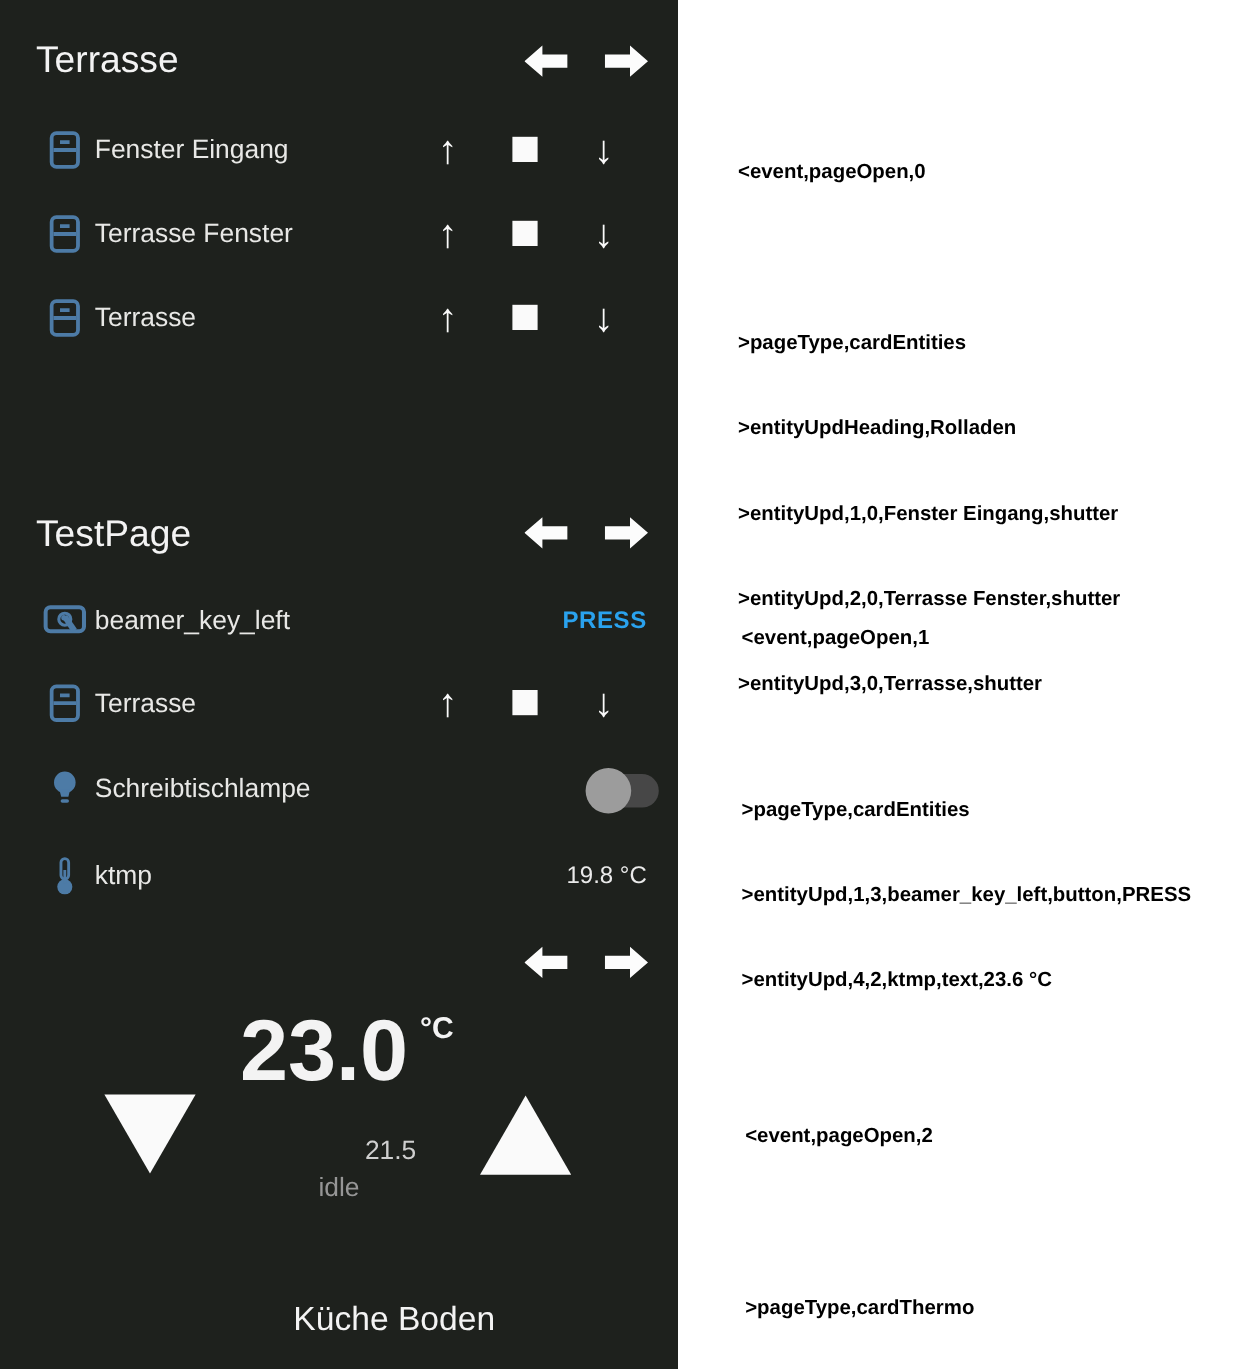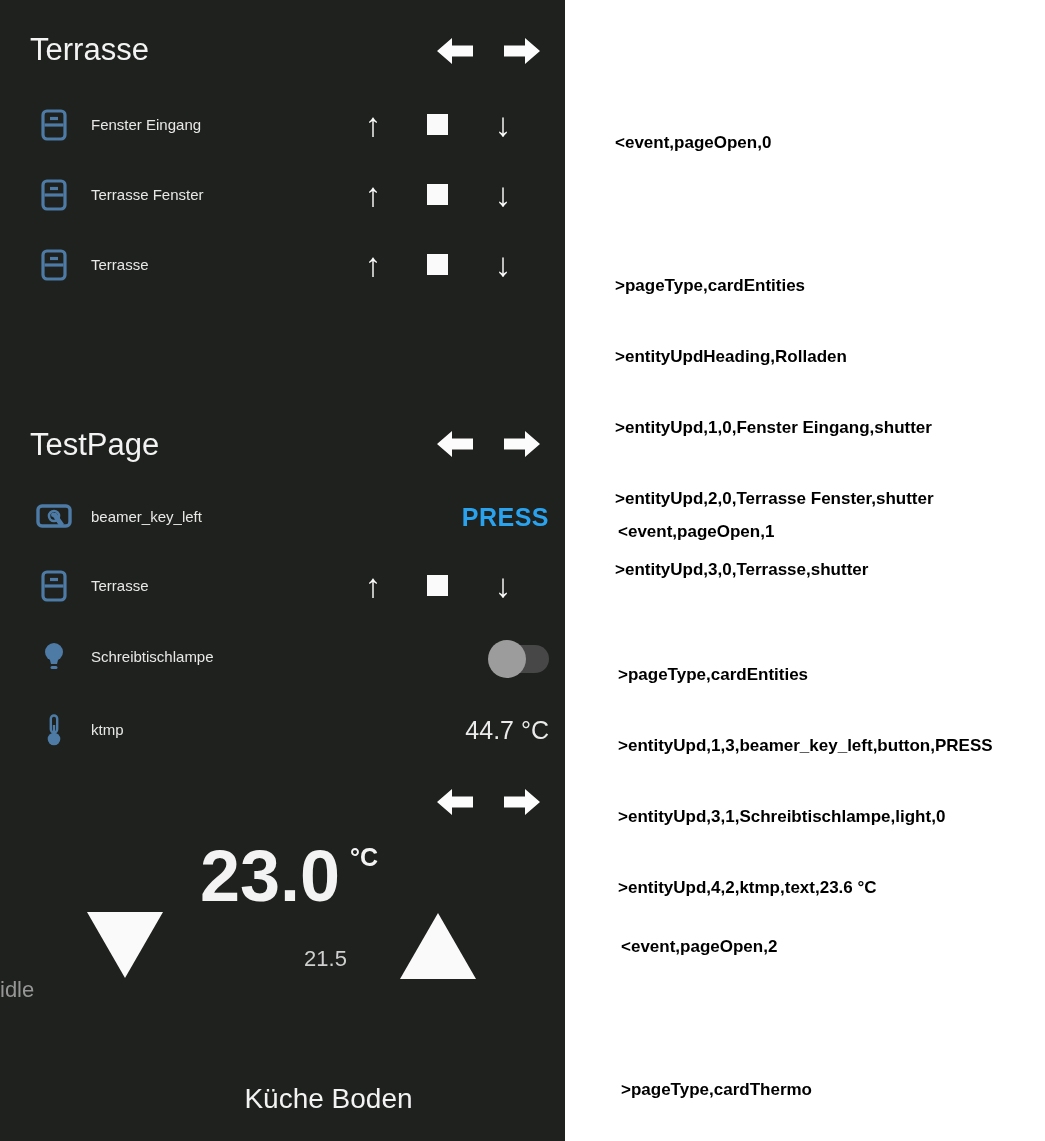--- a/index.html
+++ b/index.html
@@ -15,37 +15,37 @@
   .card-title {
     position:absolute; left:30px; font-size:31px; line-height:40px;
     color:var(--title-color, #f3f3f3); font-weight:400;
   }
   .nav-arrow { position:absolute; width:36px; height:32px; cursor:pointer; }
   .nav-arrow svg { display:block; width:36px; height:32px; }
 
   .row { position:absolute; left:0; width:565px; height:70px; }
   .row .icon { position:absolute; color:var(--icon-blue, #4d7ba6); }
   .row .label {
-    position:absolute; left:91px; top:0; height:70px; line-height:70px;
-    font-size:15px; color:var(--label-color, #e8e8e6);
+    position:absolute; left:79px; top:0; height:70px; line-height:70px;
+    font-size:22px; color:var(--label-color, #e8e8e6);
   }
   .ctl {
     position:absolute; top:0; height:70px; line-height:70px; width:36px;
     font-size:33px; font-weight:300; color:var(--control-white, #fafafa);
     text-align:center; cursor:pointer; user-select:none;
   }
   .ctl.up   { left:355px; }
   .ctl.down { left:485px; }
   .stopbox {
     position:absolute; left:427px; top:24px; width:21px; height:21px;
     background:var(--control-white, #fafafa); cursor:pointer;
   }
   .value {
-    position:absolute; right:16px; top:0; height:70px; line-height:70px;
-    font-size:25px; color:var(--value-color, #eaeaea);
+    position:absolute; right:26px; top:0; height:70px; line-height:70px;
+    font-size:20px; color:var(--value-color, #eaeaea);
   }
   .value.press {
     color:var(--press-blue, #2aa2ee); font-weight:600; letter-spacing:.5px; cursor:pointer;
   }
   .toggle { position:absolute; left:486px; top:638px; width:64px; height:42px; cursor:pointer; }
   .toggle .track {
     position:absolute; left:6px; top:7px; width:57px; height:28px; border-radius:14px;
     background:var(--toggle-track, #474747);
   }
   .toggle .knob {
@@ -71,21 +71,21 @@
   .tri.up {
     left:400px; top:913px;
     border-left:38px solid transparent; border-right:38px solid transparent;
     border-bottom:66px solid var(--control-white, #fafafa);
   }
   .setpoint {
     position:absolute; left:0; top:946px; width:651px; text-align:center;
     font-size:22px; color:var(--setpoint-color, #cfcfcf);
   }
   .state {
-    position:absolute; left:0; top:977px; width:565px; text-align:left;
+    position:absolute; left:0; top:977px; width:565px; text-align:center;
     font-size:22px; color:var(--state-color, #969696);
   }
   .thermo-name {
     position:absolute; left:0; top:1083px; width:657px; text-align:center;
     font-size:28px; color:var(--title-color, #f3f3f3);
   }
 
   
   .pblock {
     position:absolute; color:var(--doc-text, #000);
@@ -208,21 +208,21 @@
 
   <div class="row" style="top:695px">
     <span class="icon" style="left:46px; top:19px">
       <svg width="16" height="32" viewBox="0 0 16 32">
           <rect x="4.8" y="1.5" width="6.4" height="17" rx="3.2" fill="none" stroke="currentColor" stroke-width="2.4"></rect>
           <circle cx="8" cy="25" r="6.3" fill="currentColor"></circle>
           <rect x="6.8" y="11" width="2.4" height="11" fill="currentColor"></rect>
         </svg>
     </span>
     <span class="label">ktmp</span>
-    <span class="value">44.7 °C</span>
+    <span class="value">19.8 °C</span>
   </div>
 
   <div class="nav-arrow" style="left:437px; top:786px">
     <svg viewBox="0 0 36 32">
         <polygon points="0,16 15,3 15,10.5 36,10.5 36,21.5 15,21.5 15,29" fill="#fcfcfc"></polygon>
       </svg>
   </div>
   <div class="nav-arrow" style="left:504px; top:786px">
     <svg viewBox="0 0 36 32">
         <polygon points="36,16 21,3 21,10.5 0,10.5 0,21.5 21,21.5 21,29" fill="#fcfcfc"></polygon>
@@ -246,21 +246,20 @@
   <div class="pline">&gt;entityUpd,1,0,Fenster Eingang,shutter</div>
   <div class="pline">&gt;entityUpd,2,0,Terrasse Fenster,shutter</div>
   <div class="pline">&gt;entityUpd,3,0,Terrasse,shutter</div>
 </div>
 
 <div class="pblock" style="left:618px; top:473px">
   <div class="pline">&lt;event,pageOpen,1</div>
   <div class="pline">&nbsp;</div>
   <div class="pline">&gt;pageType,cardEntities</div>
   <div class="pline">&gt;entityUpd,1,3,beamer_key_left,button,PRESS</div>
-  <div class="pline">&gt;entityUpd,3,1,Schreibtischlampe,light,0</div>
   <div class="pline">&gt;entityUpd,4,2,ktmp,text,23.6 °C</div>
 </div>
 
 <div class="pblock" style="left:621px; top:888px">
   <div class="pline">&lt;event,pageOpen,2</div>
   <div class="pline">&nbsp;</div>
   <div class="pline">&gt;pageType,cardThermo</div>
   
 </div>
 

